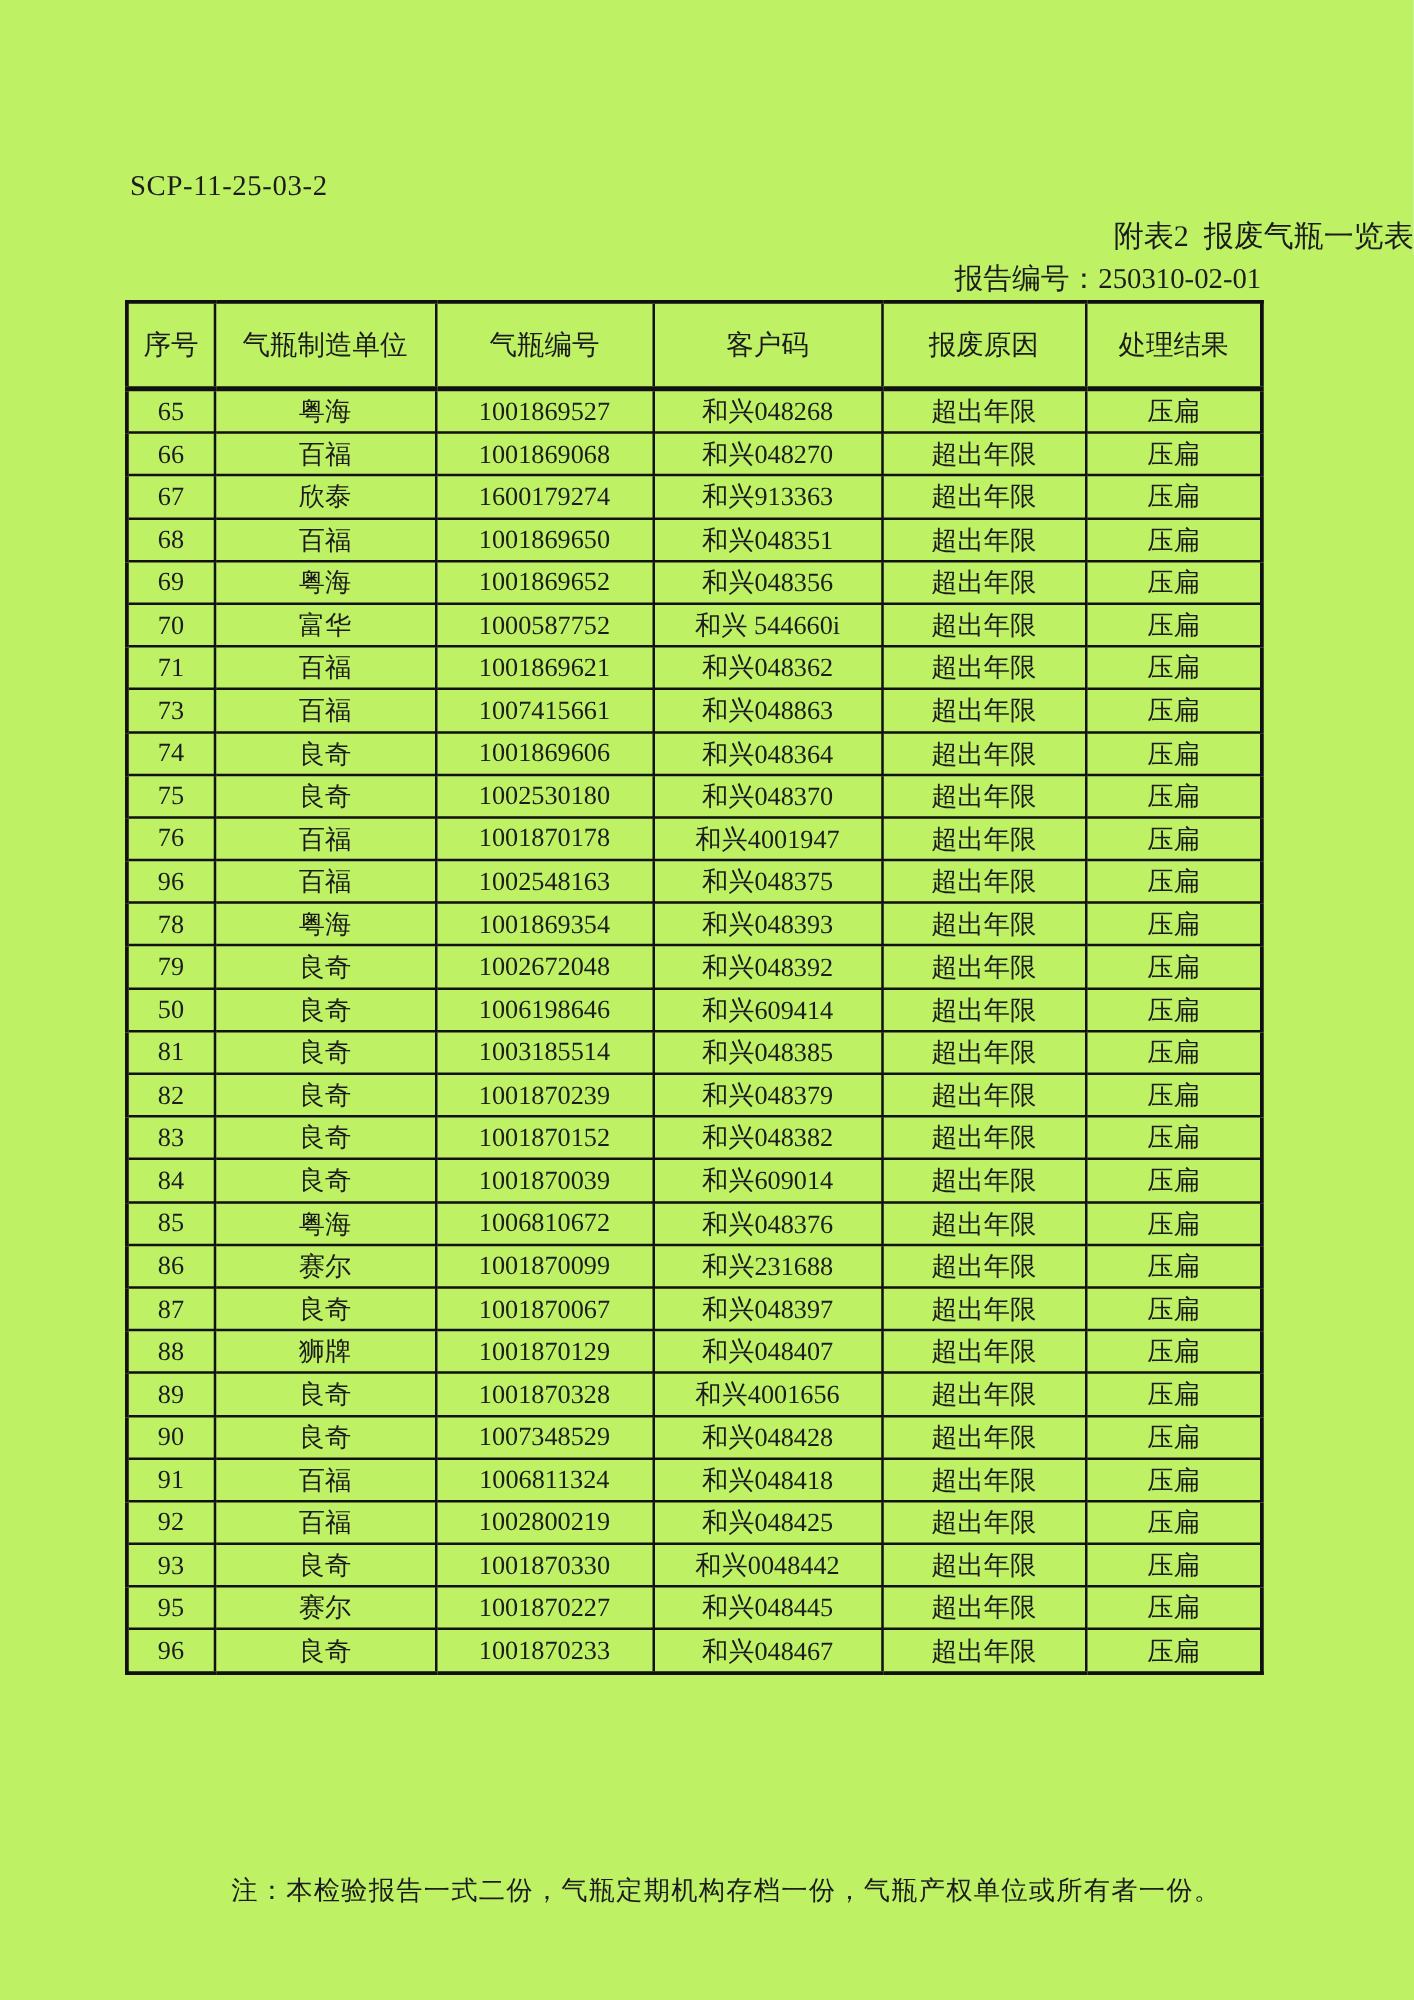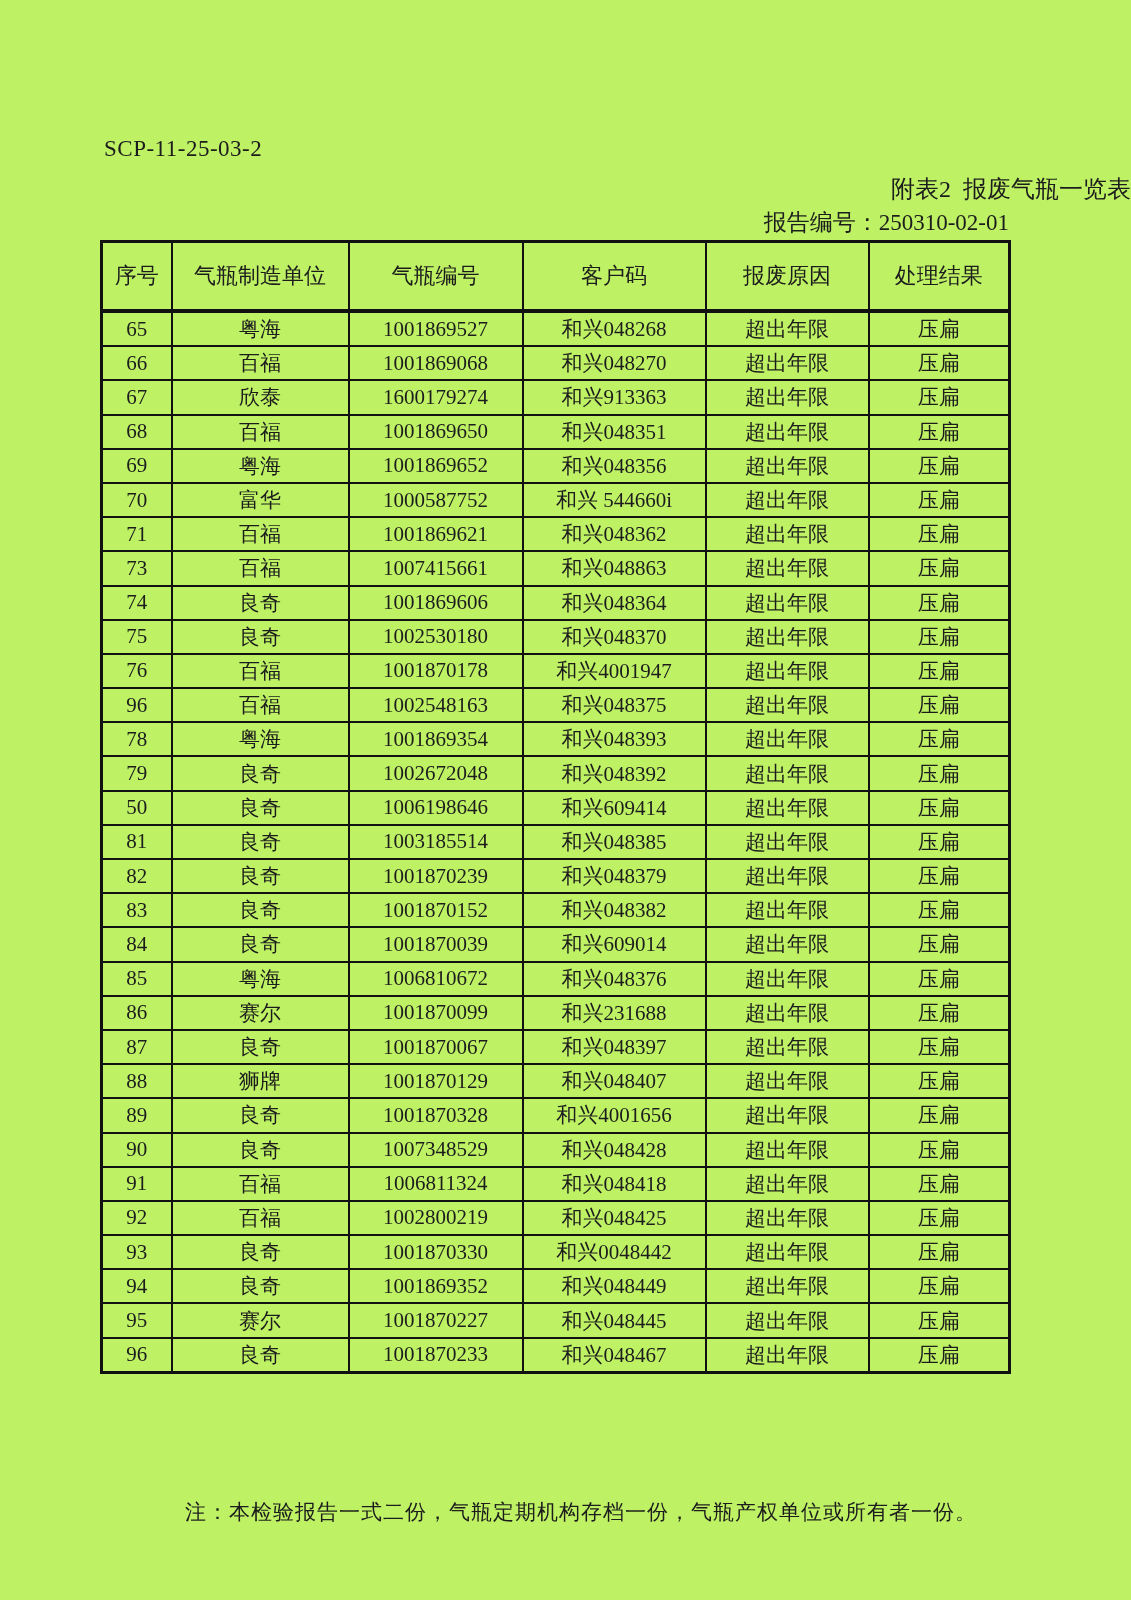--- a/index.html
+++ b/index.html
@@ -321,28 +321,20 @@
         </tr>
         <tr>
           <td>93</td>
           <td>良奇</td>
           <td>1001870330</td>
           <td>和兴0048442</td>
           <td>超出年限</td>
           <td>压扁</td>
         </tr>
         <tr>
-          <td>94</td>
-          <td>良奇</td>
-          <td>1001869352</td>
-          <td>和兴048449</td>
-          <td>超出年限</td>
-          <td>压扁</td>
-        </tr>
-        <tr>
           <td>95</td>
           <td>赛尔</td>
           <td>1001870227</td>
           <td>和兴048445</td>
           <td>超出年限</td>
           <td>压扁</td>
         </tr>
         <tr>
           <td>96</td>
           <td>良奇</td>

